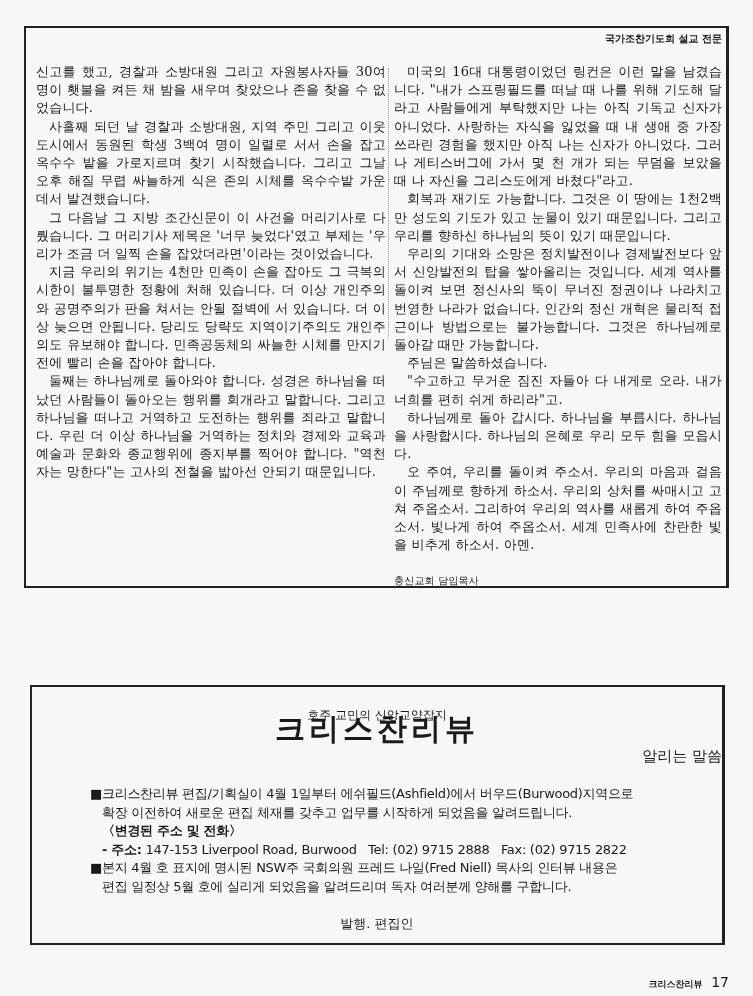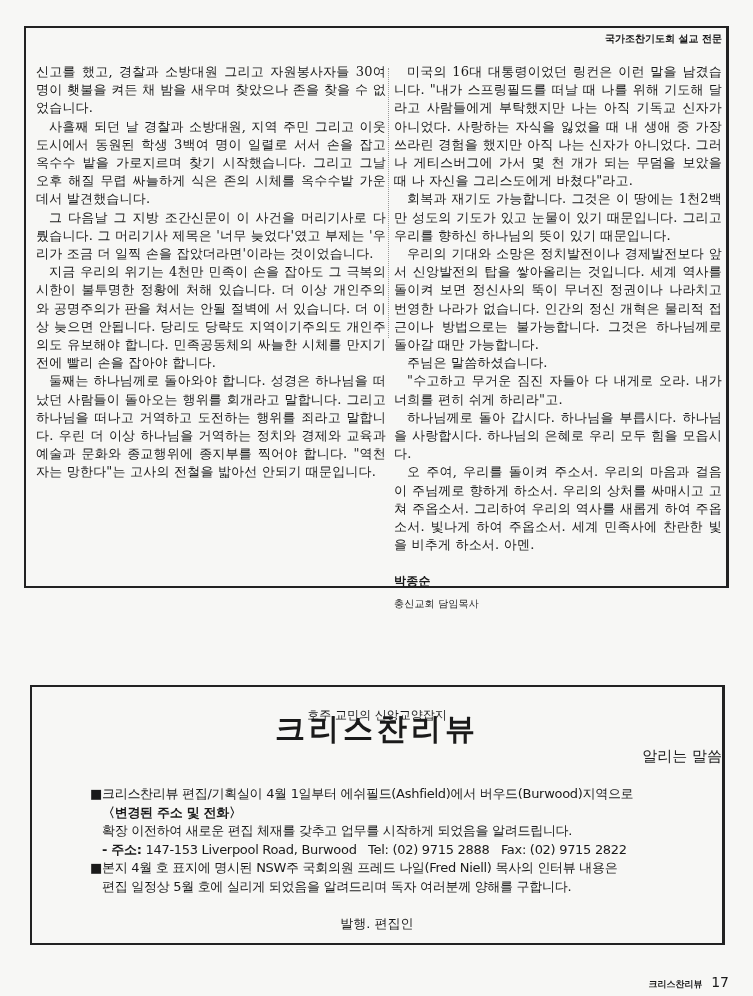--- a/index.html
+++ b/index.html
@@ -78,38 +78,37 @@
 
   <div class="col right">
     <p>미국의 16대 대통령이었던 링컨은 이런 말을 남겼습니다. "내가 스프링필드를 떠날 때 나를 위해 기도해 달라고 사람들에게 부탁했지만 나는 아직 기독교 신자가 아니었다. 사랑하는 자식을 잃었을 때 내 생애 중 가장 쓰라린 경험을 했지만 아직 나는 신자가 아니었다. 그러나 게티스버그에 가서 몇 천 개가 되는 무덤을 보았을 때 나 자신을 그리스도에게 바쳤다"라고.</p>
     <p>회복과 재기도 가능합니다. 그것은 이 땅에는 1천2백만 성도의 기도가 있고 눈물이 있기 때문입니다. 그리고 우리를 향하신 하나님의 뜻이 있기 때문입니다.</p>
     <p>우리의 기대와 소망은 정치발전이나 경제발전보다 앞서 신앙발전의 탑을 쌓아올리는 것입니다. 세계 역사를 돌이켜 보면 정신사의 뚝이 무너진 정권이나 나라치고 번영한 나라가 없습니다. 인간의 정신 개혁은 물리적 접근이나 방법으로는 불가능합니다. 그것은 하나님께로 돌아갈 때만 가능합니다.</p>
     <p>주님은 말씀하셨습니다.</p>
     <p>"수고하고 무거운 짐진 자들아 다 내게로 오라. 내가 너희를 편히 쉬게 하리라"고.</p>
     <p>하나님께로 돌아 갑시다. 하나님을 부릅시다. 하나님을 사랑합시다. 하나님의 은혜로 우리 모두 힘을 모읍시다.</p>
     <p>오 주여, 우리를 돌이켜 주소서. 우리의 마음과 걸음이 주님께로 향하게 하소서. 우리의 상처를 싸매시고 고쳐 주옵소서. 그리하여 우리의 역사를 새롭게 하여 주옵소서. 빛나게 하여 주옵소서. 세계 민족사에 찬란한 빛을 비추게 하소서. 아멘.</p>
     <div class="sign">
-      <div class="sign-name">박종순</div>
       <div class="sign-title">충신교회 담임목사</div>
     </div>
   </div>
 </div>
 
 <div class="frame-bottom">
   <div class="notice-kicker">호주 교민의 신앙교양잡지</div>
   <div class="notice-brand">크리스찬리뷰</div>
   <div class="notice-title">알리는 말씀</div>
 
   <div class="notice-body">
     <div class="bullet">
       <span class="bullet-mark">■</span>
       <span>크리스찬리뷰 편집/기획실이 4월 1일부터 에쉬필드(Ashfield)에서 버우드(Burwood)지역으로</span>
     </div>
+    <div class="indent">확장 이전하여 새로운 편집 체재를 갖추고 업무를 시작하게 되었음을 알려드립니다.</div>
     <div class="indent bold">〈변경된 주소 및 전화〉</div>
-    <div class="indent">확장 이전하여 새로운 편집 체재를 갖추고 업무를 시작하게 되었음을 알려드립니다.</div>
     <div class="indent">
       <span class="bold">- 주소:</span>
       <span>147-153 Liverpool Road, Burwood</span>
       &nbsp;&nbsp;<span>Tel:</span>
       <span>(02) 9715 2888</span>
       &nbsp;&nbsp;<span>Fax:</span>
       <span>(02) 9715 2822</span>
     </div>
     <div class="bullet">
       <span class="bullet-mark">■</span>

